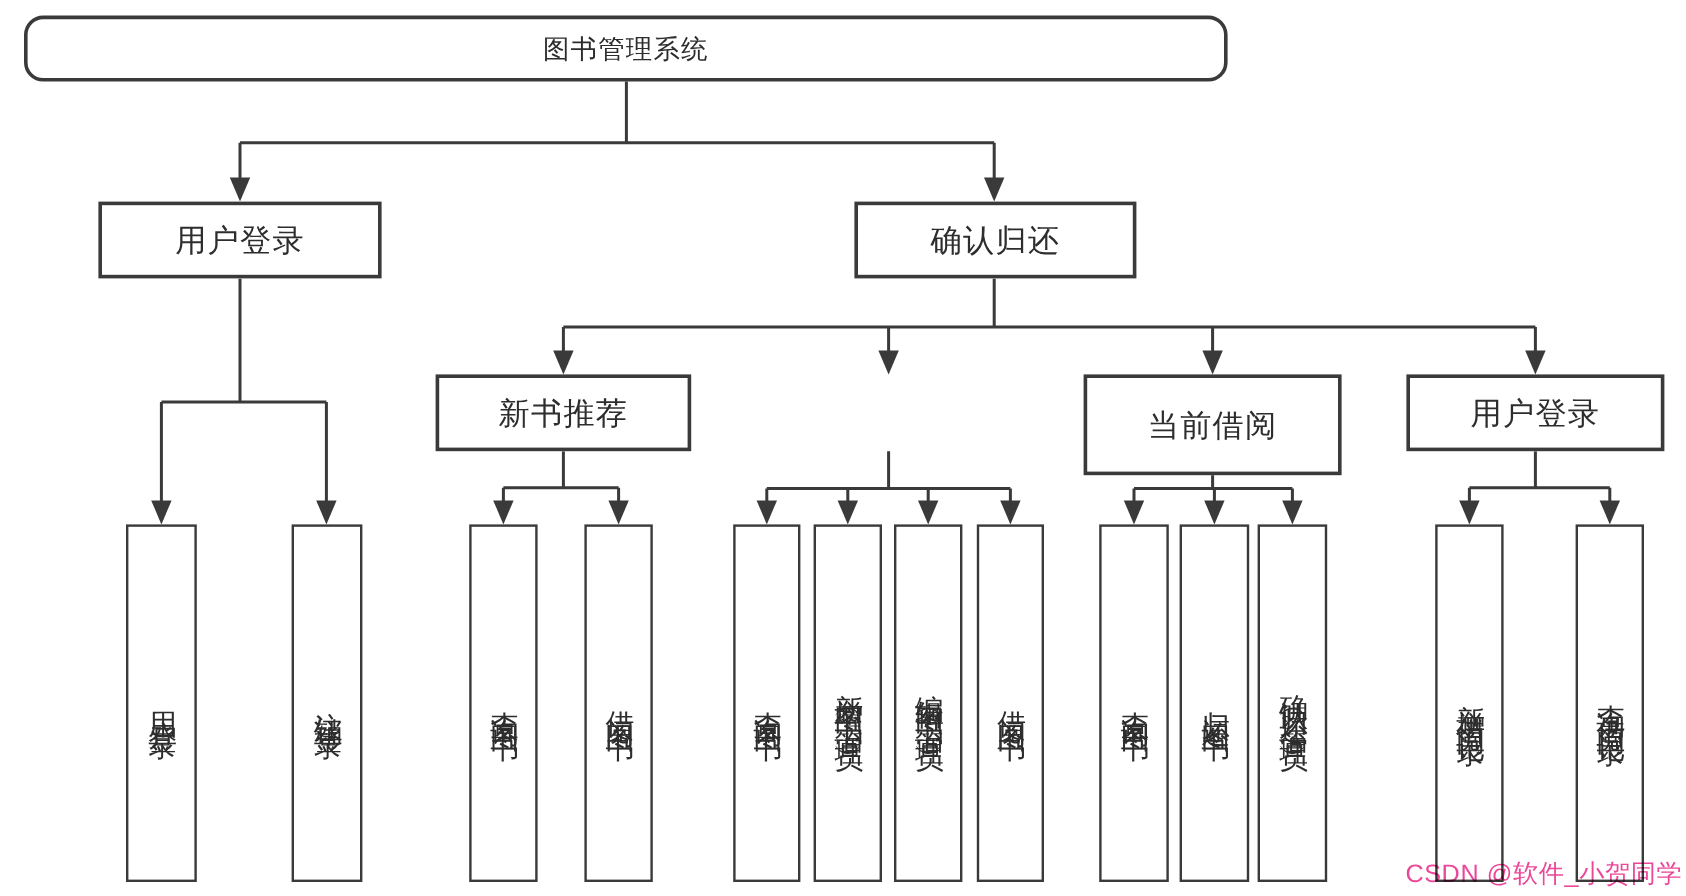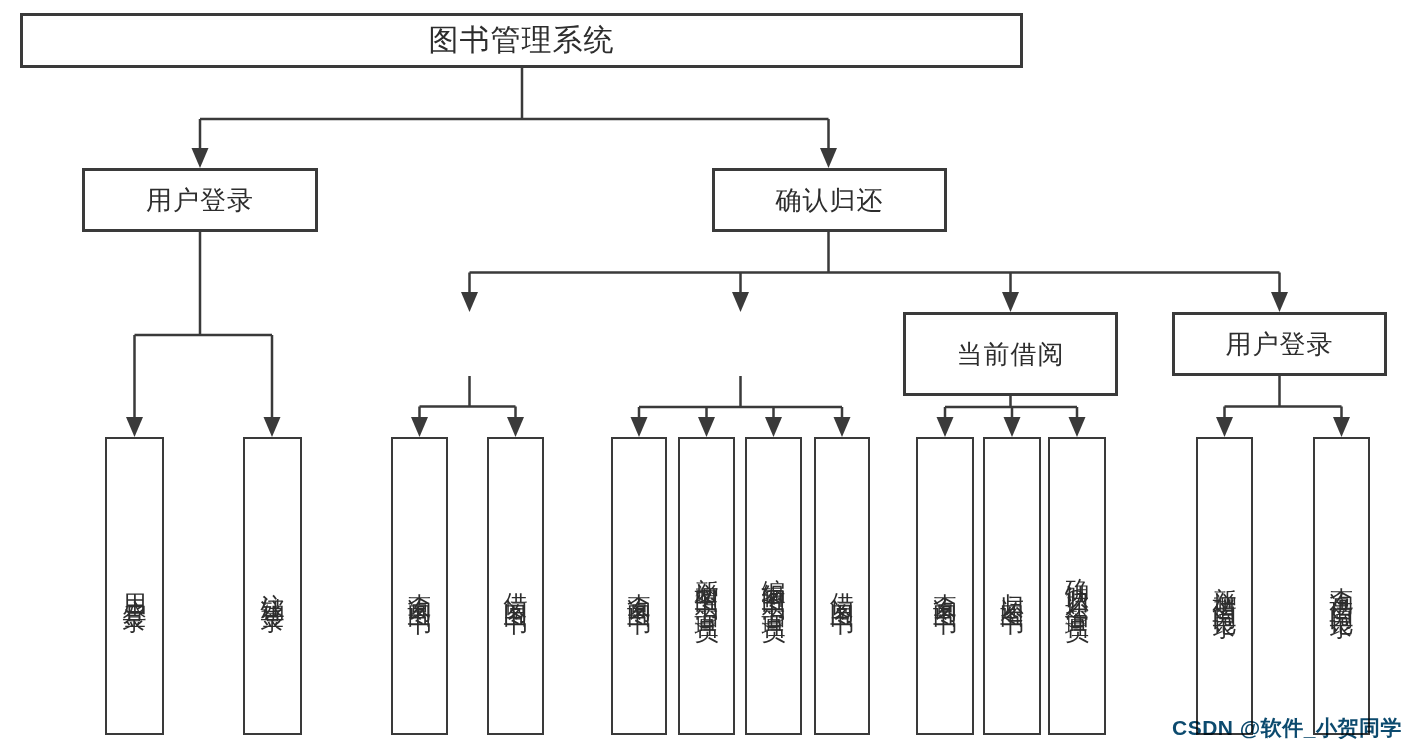--- a/index.html
+++ b/index.html
@@ -22,21 +22,21 @@
     border: 3px solid #3a3a3a;
     box-sizing: border-box;
     display: flex;
     align-items: center;
     justify-content: center;
     color: #2d2d2d;
     text-align: center;
     white-space: nowrap;
   }
   .node.h { font-size: 26px; letter-spacing: 1px; }
-  .node.root { font-size: 30px; }
+  .node.root { font-size: 22px; border-radius: 16px; }
   .node.v {
     border-width: 2.5px;
     writing-mode: vertical-rl;
     text-orientation: mixed;
     font-size: 24px;
     letter-spacing: 6px;
     top: 437px;
     height: 298px;
     white-space: normal;
   }
@@ -61,24 +61,23 @@
   #l-cb-return   { left: 983px;  width: 58px; }
   #l-cb-confirm  { left: 1048px; width: 58px; }
   #l-br-add      { left: 1196px; width: 57px; }
   #l-br-query    { left: 1313px; width: 57px; }
   .watermark {
     position: absolute;
     right: 3px;
     bottom: 5px;
     font-size: 21px;
     letter-spacing: 0.5px;
-    color: #0c4a6e;
+    color: #ec4899;
     mix-blend-mode: multiply;
     z-index: 5;
-    font-weight: bold;
   }
 </style>
 </head>
 <body>
 
 <div class="stage">
 
   <svg class="connector-layer" viewBox="0 0 1405 747" xmlns="http://www.w3.org/2000/svg">
     <g stroke="#3a3a3a" stroke-width="2.5" fill="none">
       <path d="M522 68 V119 M200 119 H828.5 M200 119 V150 M828.5 119 V150"></path>
@@ -110,20 +109,21 @@
       <polygon points="1216,417 1233,417 1224.5,437"></polygon>
       <polygon points="1333,417 1350,417 1341.5,437"></polygon>
     </g>
   </svg>
 
   <div class="node h root" id="n-root">图书管理系统</div>
 
   <div class="node h" id="n-user-login">用户登录</div>
   <div class="node h" id="n-book-mgmt">确认归还</div>
 
+  <div class="node h" id="n-new-book">新书推荐</div>
   <div class="node h" id="n-current-borrow">当前借阅</div>
   <div class="node h" id="n-borrow-record">用户登录</div>
 
   <div class="node v" id="l-user-login">用户登录</div>
   <div class="node v" id="l-logout">注销登录</div>
 
   <div class="node v" id="l-nb-query">查询图书</div>
   <div class="node v" id="l-nb-borrow">借阅图书</div>
 
   <div class="node v" id="l-bb-query">查询图书</div>

